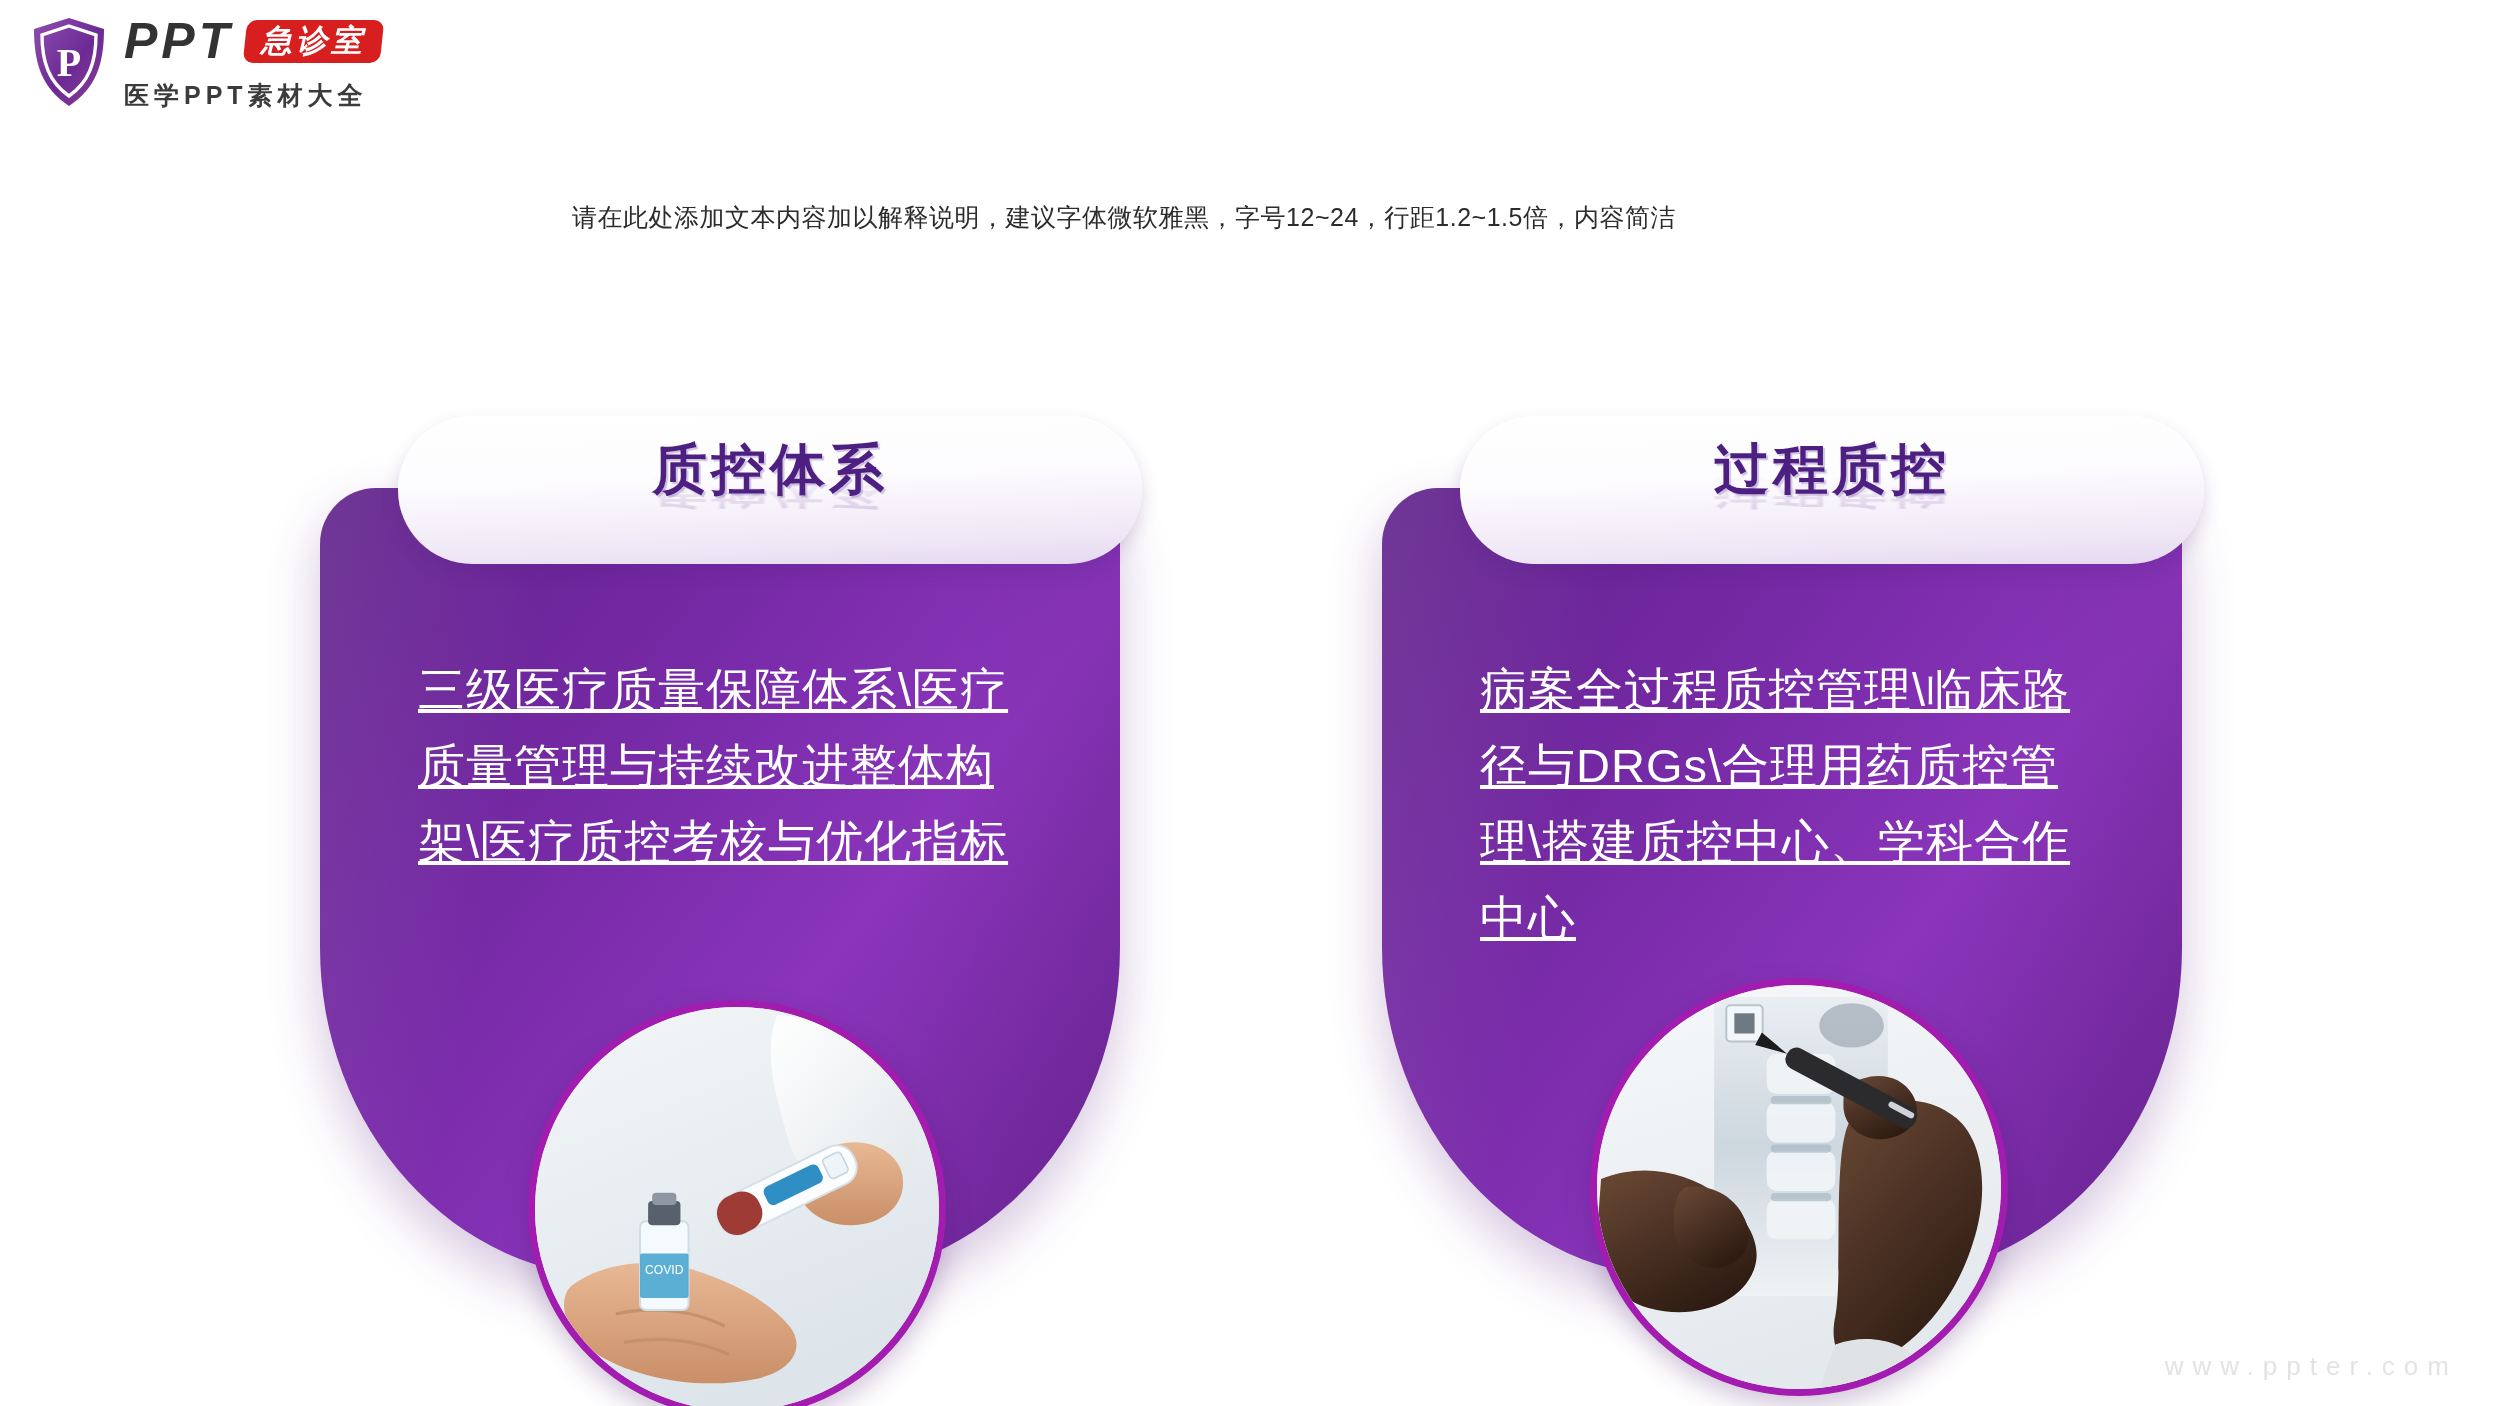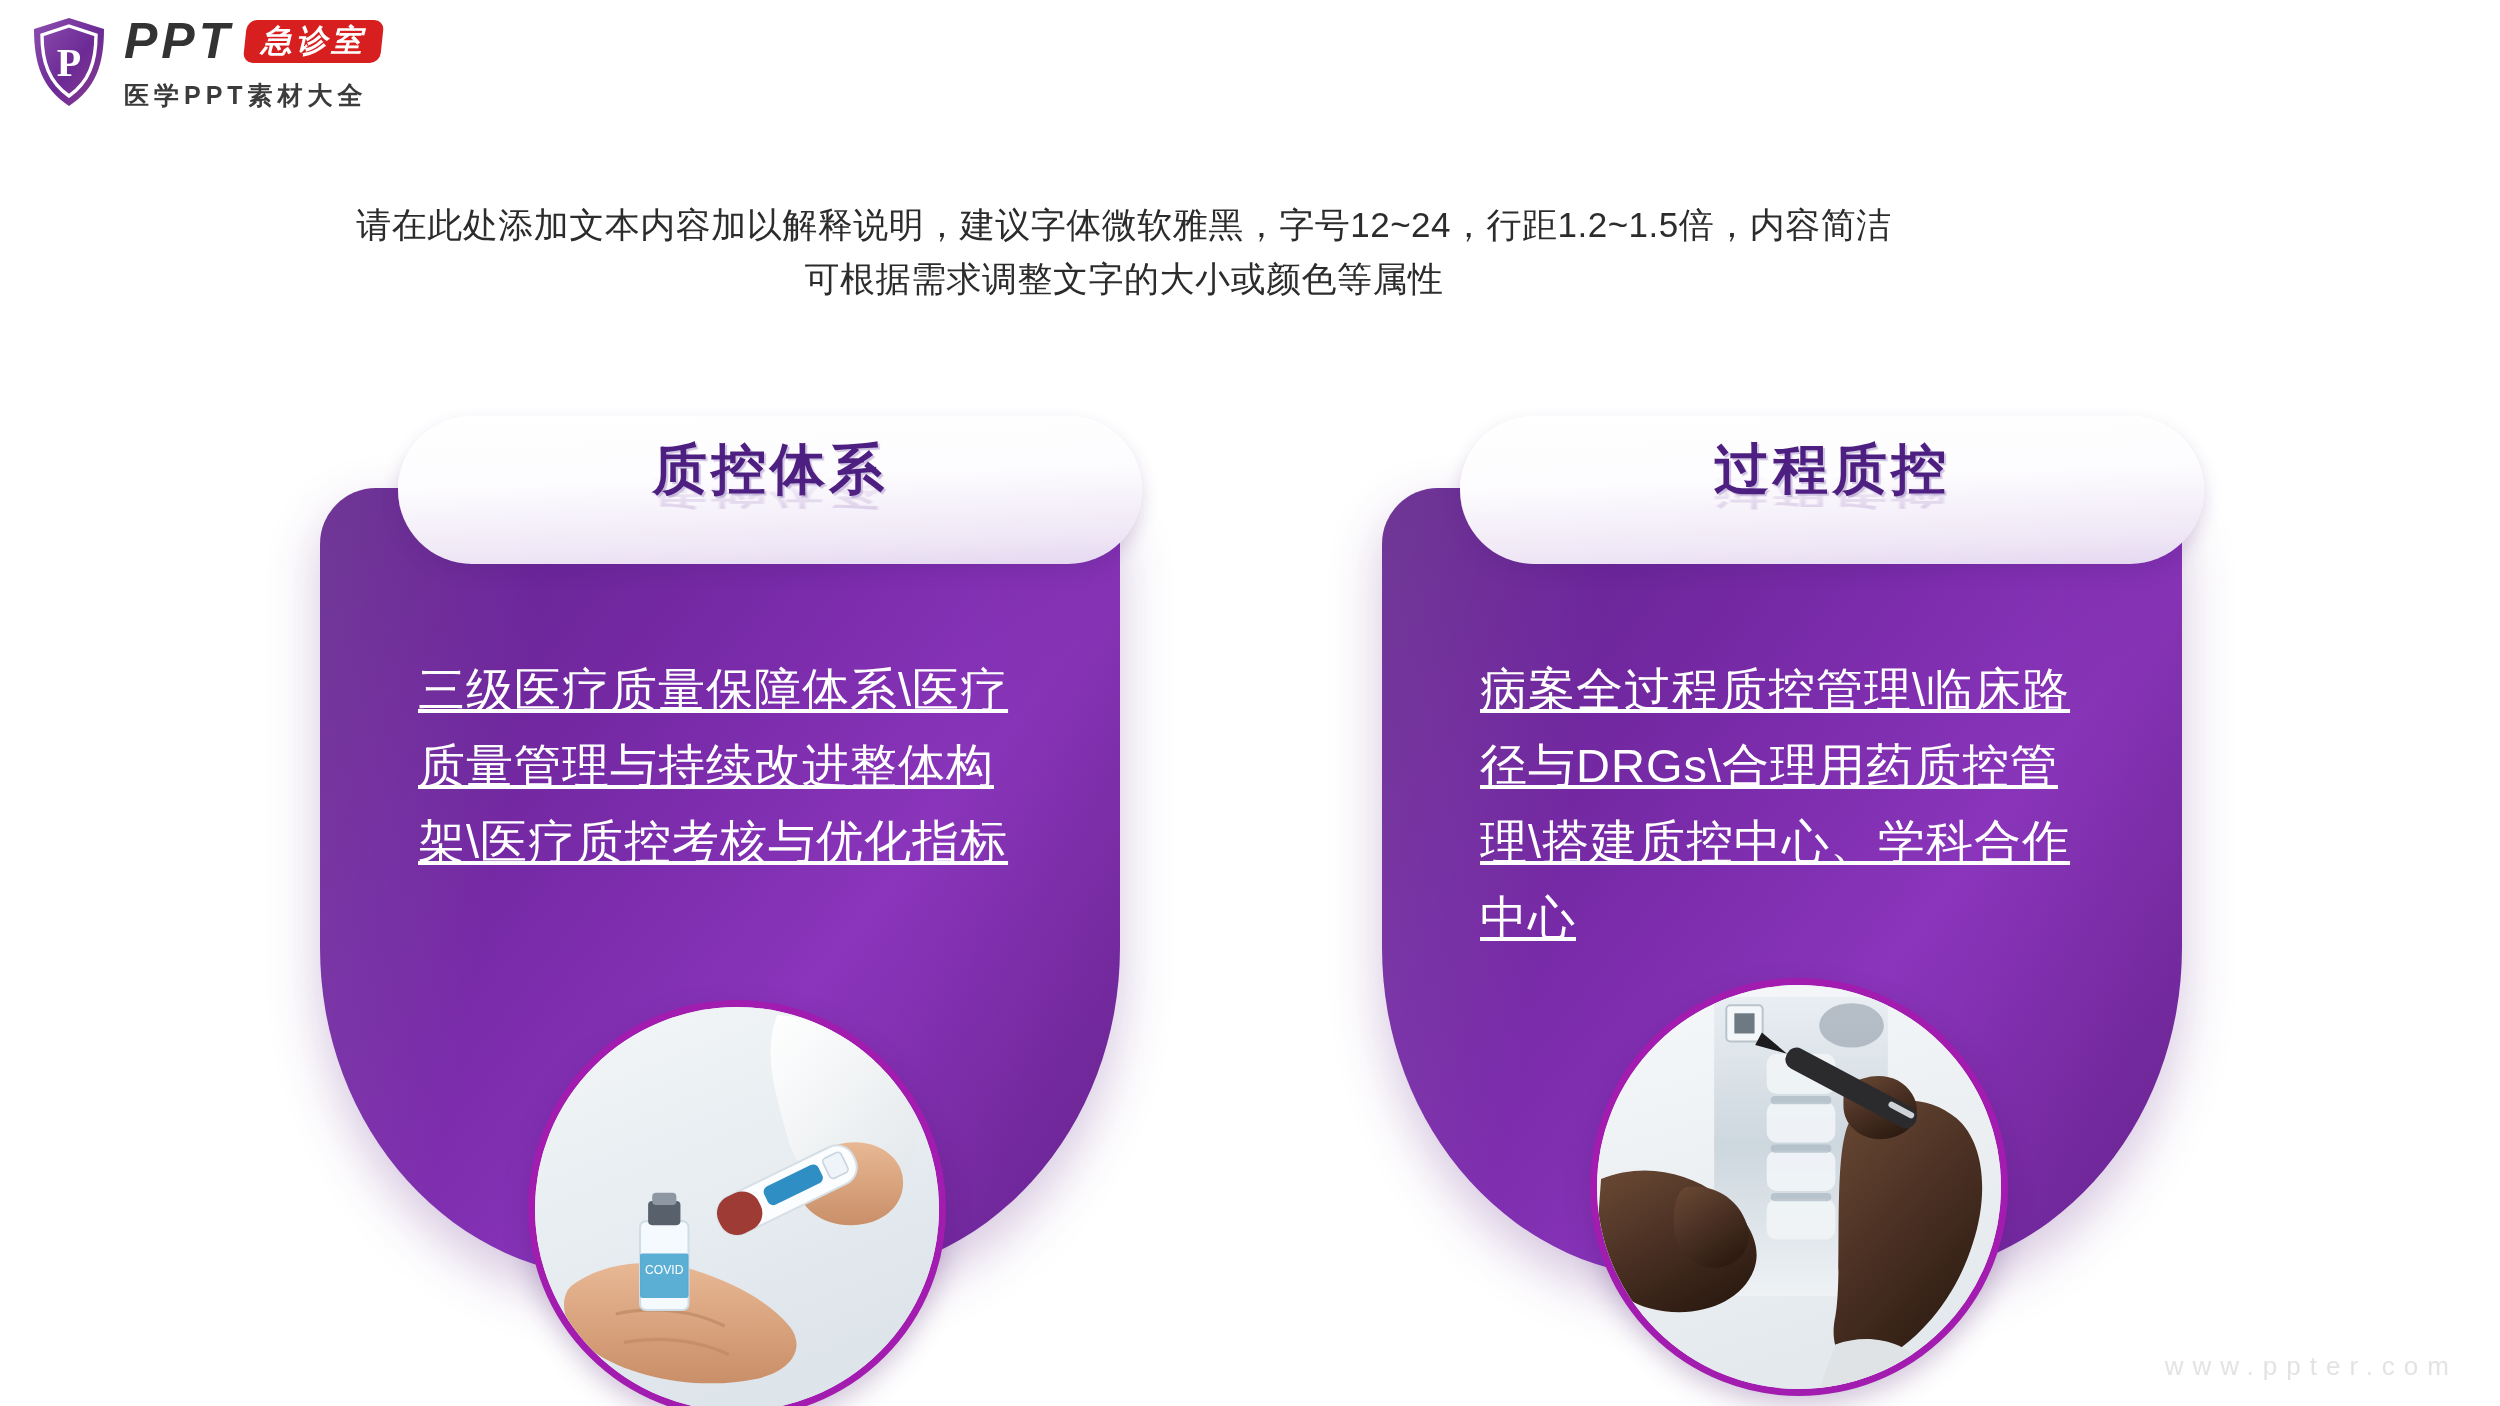--- a/index.html
+++ b/index.html
@@ -94,21 +94,21 @@
     line-height: 1.1;
     text-shadow: 2px 2px 0 rgba(150,150,150,0.5);
   }
 
   .page-subtitle {
     position: absolute;
     left: 0;
     top: 198px;
     width: 2248px;
     text-align: center;
-    font-size: 35px;
+    font-size: 25px;
     color: #2c2c2c;
     line-height: 1.55;
     letter-spacing: 0.5px;
   }
   .page-subtitle div { display: block; }
 
   
   .cards {
     position: absolute;
     left: 0;
@@ -272,21 +272,20 @@
         <div class="logo-ppt">PPT</div>
         <div class="logo-badge"><span>急诊室</span></div>
       </div>
       <div class="logo-sub">医学PPT素材大全</div>
     </div>
   </div>
 
 
   <div class="page-subtitle">
     <div>请在此处添加文本内容加以解释说明，建议字体微软雅黑，字号12~24，行距1.2~1.5倍，内容简洁</div>
-    <div>可根据需求调整文字的大小或颜色等属性</div>
   </div>
 
   <div class="cards">
 
     <div class="card card-left">
       <div class="shield"></div>
 
       <div class="pill">
         <div class="pill-label">质控体系</div>
         <div class="pill-reflection">质控体系</div>

